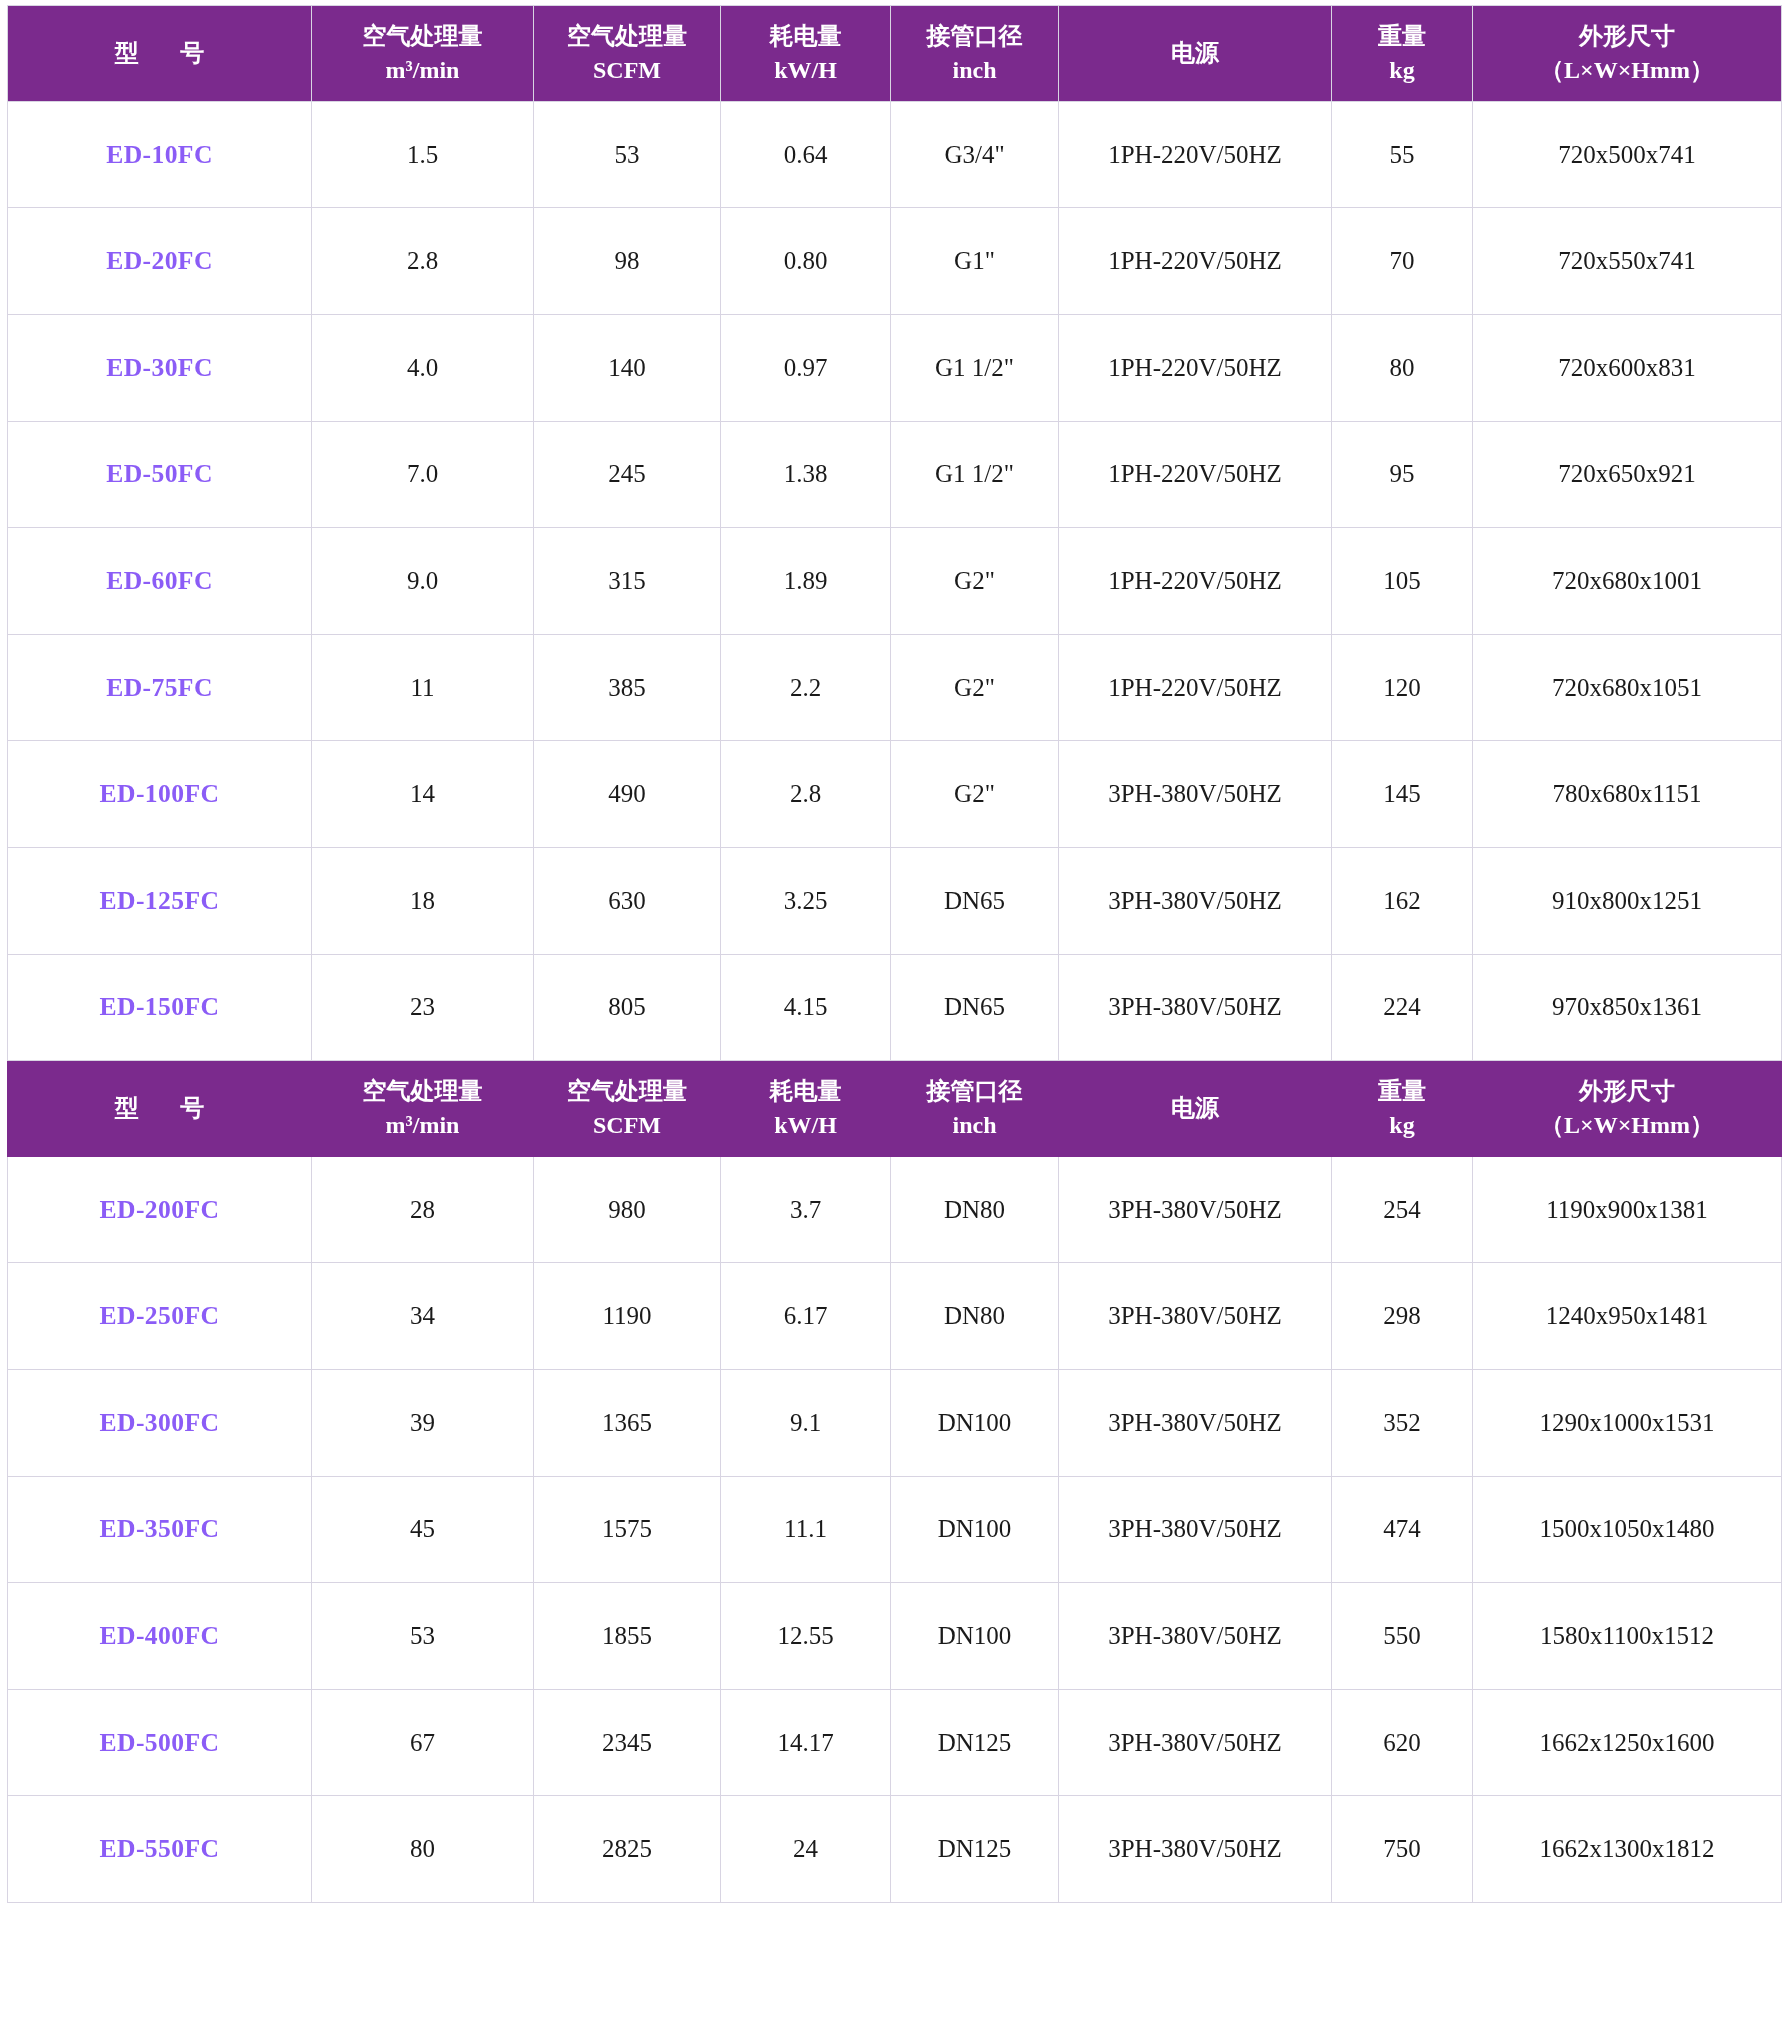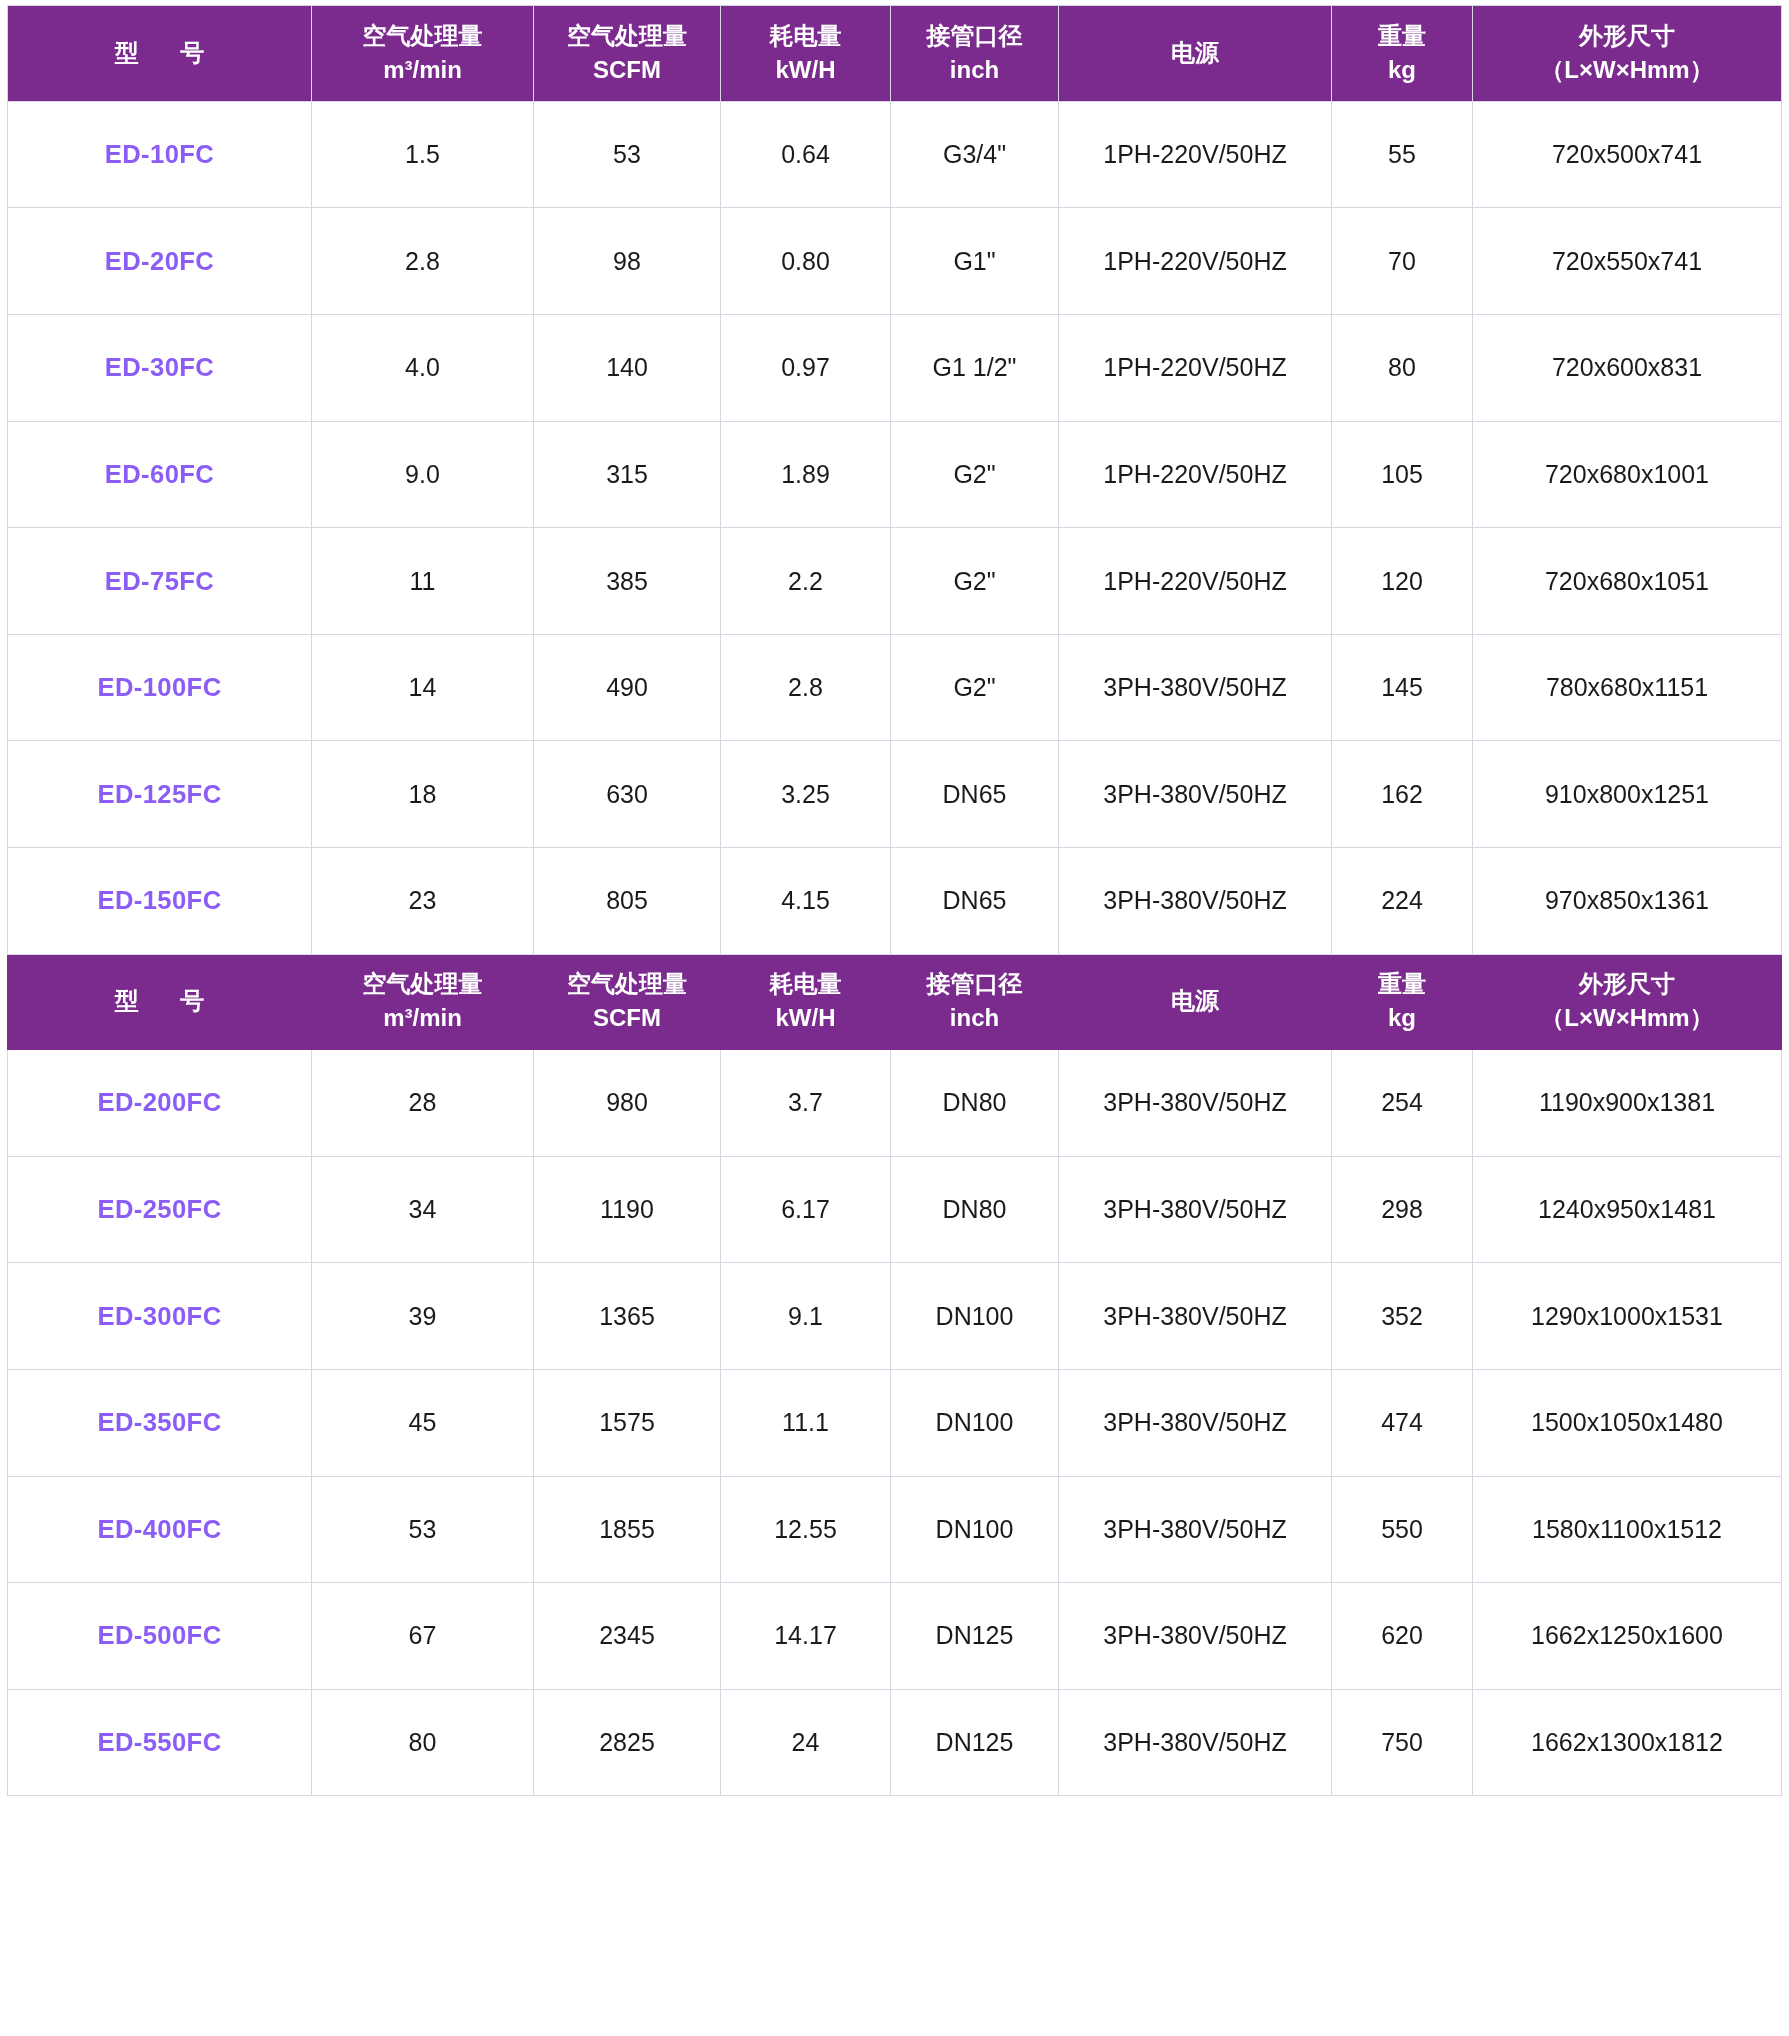--- a/index.html
+++ b/index.html
@@ -8,20 +8,21 @@
     background: #ffffff;
   }
   body {
     width: 1789px;
     font-family: "Liberation Sans", "DejaVu Sans", sans-serif;
   }
   .sheet {
     width: 1789px;
     box-sizing: border-box;
     padding: 5.3px 7px 7px 7px;
+    font-family: Liberation Serif, serif;
   }
   table.spec {
     width: 1775px;
     border-collapse: collapse;
     table-layout: fixed;
   }
   table.spec col.c0 { width: 304px; }
   table.spec col.c1 { width: 222px; }
   table.spec col.c2 { width: 187px; }
   table.spec col.c3 { width: 170px; }
@@ -141,20 +142,30 @@
           <td class="model">ED-30FC</td>
           <td>4.0</td>
           <td>140</td>
           <td>0.97</td>
           <td>G1 1/2"</td>
           <td>1PH-220V/50HZ</td>
           <td>80</td>
           <td>720x600x831</td>
         </tr>
         <tr>
+          <td class="model">ED-50FC</td>
+          <td>7.0</td>
+          <td>245</td>
+          <td>1.38</td>
+          <td>G1 1/2"</td>
+          <td>1PH-220V/50HZ</td>
+          <td>95</td>
+          <td>720x650x921</td>
+        </tr>
+        <tr>
           <td class="model">ED-60FC</td>
           <td>9.0</td>
           <td>315</td>
           <td>1.89</td>
           <td>G2"</td>
           <td>1PH-220V/50HZ</td>
           <td>105</td>
           <td>720x680x1001</td>
         </tr>
         <tr>

